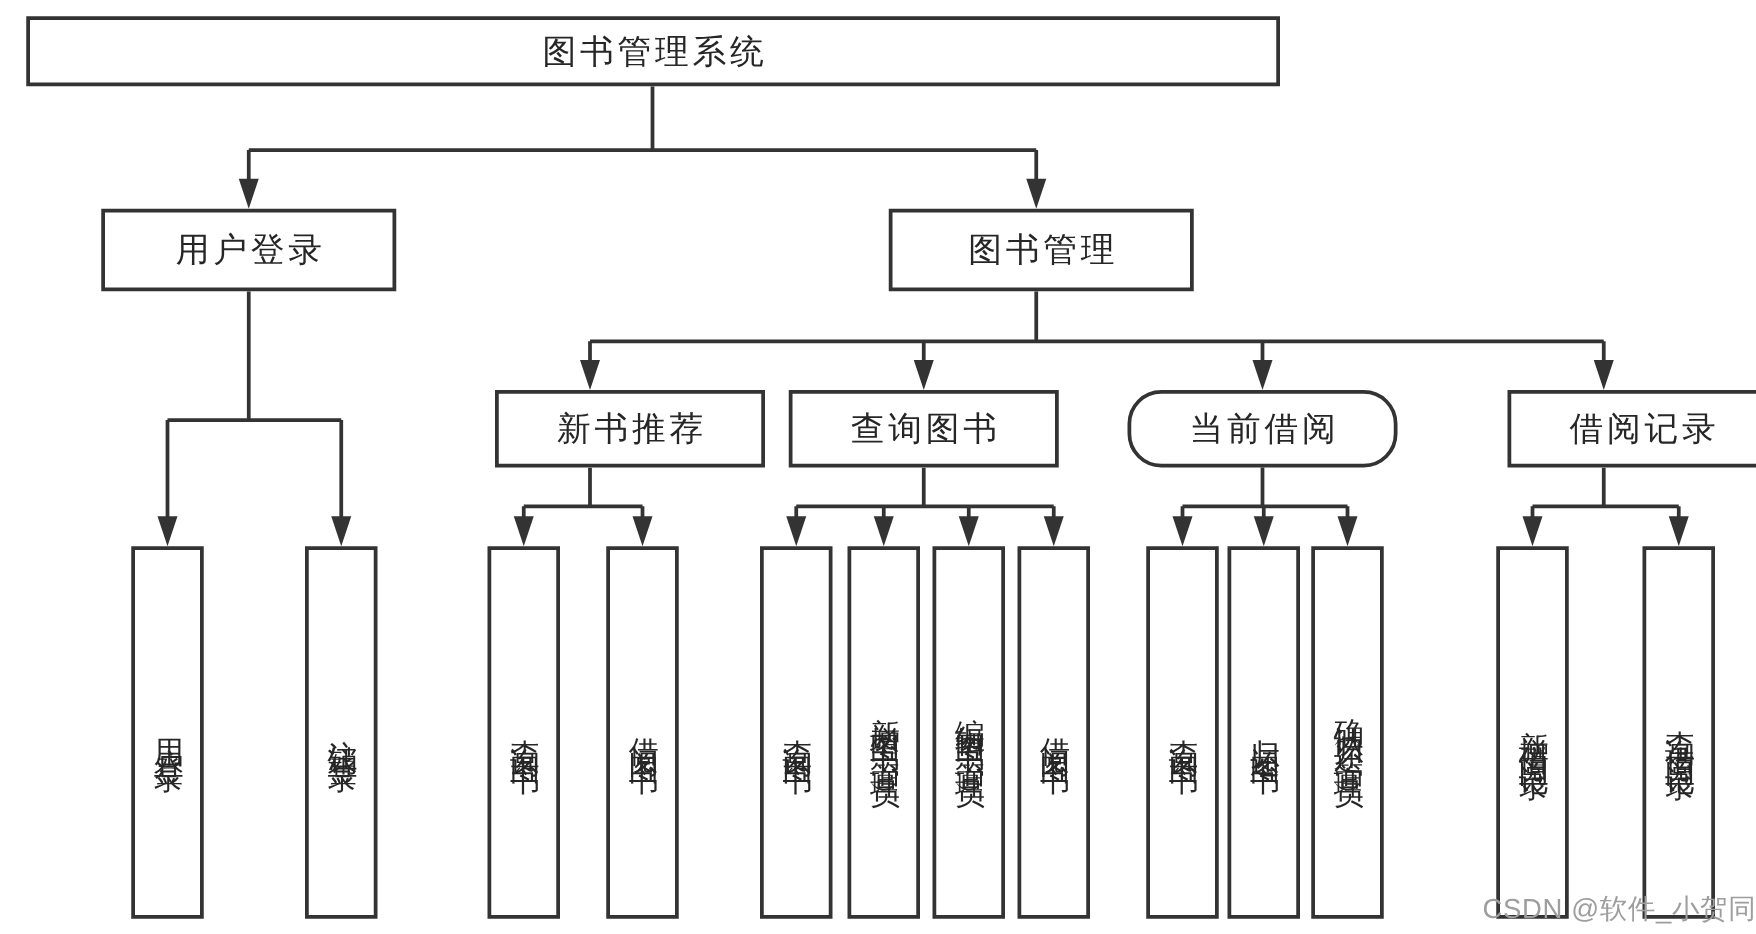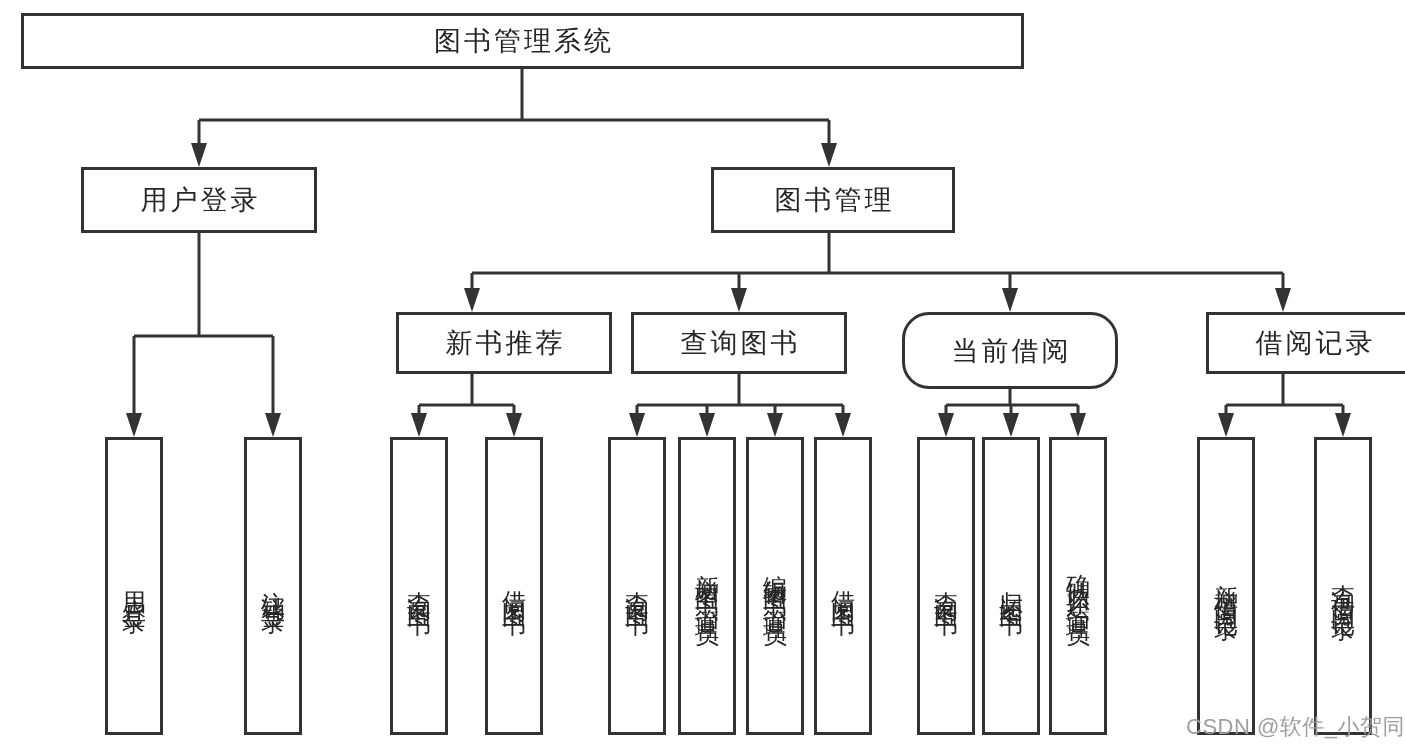--- a/index.html
+++ b/index.html
@@ -48,21 +48,21 @@
       font-size: 24px;
       letter-spacing: 7px;
       line-height: 1;
     }
     
     .n-root   { left: 21px;  top: 13px;  width: 1003px; height: 56px; }
     .n-login  { left: 81px;  top: 167px; width: 236px;  height: 66px; }
     .n-mgmt   { left: 711px; top: 167px; width: 244px;  height: 66px; }
     .n-rec    { left: 364px; top: 312px; width: 216px;  height: 62px; margin-left: 32px; }
     .n-borrow { left: 631px; top: 312px; width: 216px;  height: 62px; }
-    .n-cur    { left: 902px; top: 312px; width: 216px;  height: 77px; border-radius: 27px; }
+    .n-cur    { left: 902px; top: 312px; width: 216px;  height: 62px; border-radius: 27px; }
     .n-recs   { left: 1175px;top: 312px; width: 216px;  height: 62px; margin-left: 31px; }
     .lf-0  { left: 105px; }
     .lf-1  { left: 244px; }
     .lf-2  { left: 390px; }
     .lf-3  { left: 485px; }
     .lf-4  { left: 608px; }
     .lf-5  { left: 678px; }
     .lf-6  { left: 746px; }
     .lf-7  { left: 814px; }
     .lf-8  { left: 917px; }

